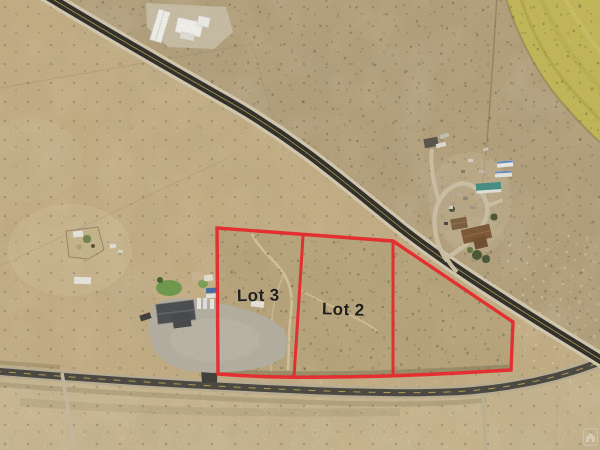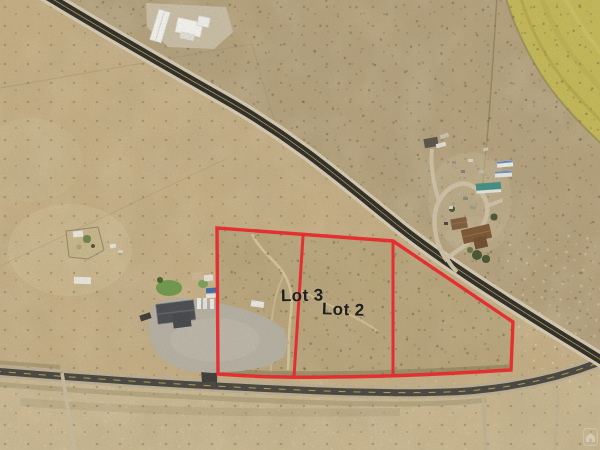--- a/index.html
+++ b/index.html
@@ -9,21 +9,21 @@
     font-family:"Liberation Sans", sans-serif;
   }
   .stage svg { position:absolute; left:0; top:0; }
   .lot-label {
     position:absolute;
     font-family:"Liberation Sans", sans-serif;
     font-size:17px; font-weight:600; letter-spacing:.4px;
     color:#202020; white-space:nowrap; pointer-events:none;
     text-shadow:0 0 2px rgba(230,215,175,.35);
   }
-  #lot3-label { left:237px; top:286px; transform:rotate(-1deg);margin-left:44px; }
+  #lot3-label { left:237px; top:286px; transform:rotate(-1deg); }
   #lot2-label { left:322px; top:300px; transform:rotate(2deg); }
   .watermark { position:absolute; left:583px; top:428px; width:15px; height:18px; opacity:.5; }
 </style>
 </head>
 <body>
 
 <div class="stage">
 <svg width="600" height="450" viewBox="0 0 600 450">
   <defs>
     <pattern id="shrub1" width="23" height="19" patternUnits="userSpaceOnUse">

